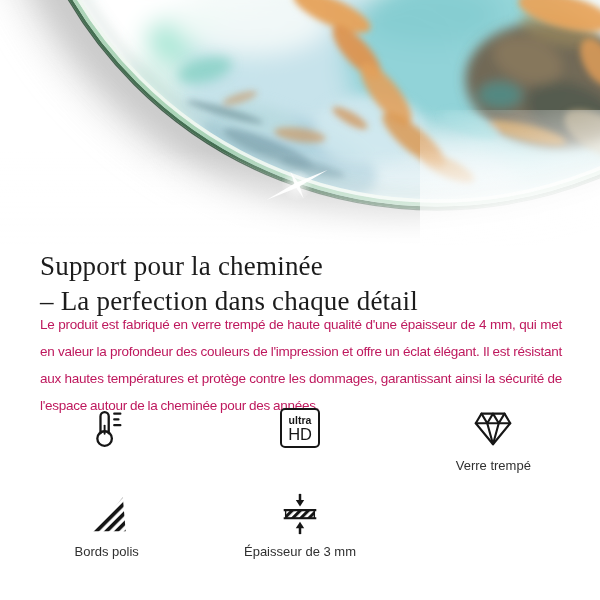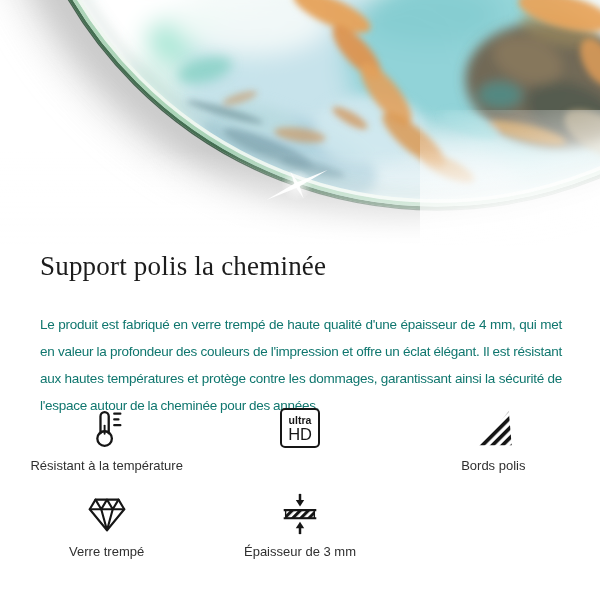--- a/index.html
+++ b/index.html
@@ -5,21 +5,21 @@
   html,body{margin:0;padding:0;background:#fff;}
   .page{position:relative;width:600px;height:600px;background:#fff;overflow:hidden;
         font-family:"Liberation Sans",sans-serif;}
   .hero{position:absolute;top:0;left:0;width:600px;height:262px;}
   .hero svg{display:block;}
   .title{position:absolute;left:40px;top:231px;width:545px;
          font-family:"Liberation Serif",serif;font-weight:400;
          font-size:27px;line-height:35px;color:#1c1c1c;letter-spacing:.2px;}
   .title span{display:block;}
   .desc{position:absolute;left:40px;top:311px;width:522px;margin:0;
-        font-size:13.5px;line-height:27px;color:#0f766e;text-align:justify;
+        font-size:13.5px;line-height:27px;color:#be185d;text-align:justify;
         letter-spacing:-.25px;word-spacing:-.5px;}
   .features{position:absolute;left:10px;top:402px;width:580px;
             display:grid;grid-template-columns:repeat(3,1fr);row-gap:14px;}
   .feature{display:flex;flex-direction:column;align-items:center;}
   .icon-box{height:52px;display:flex;align-items:center;justify-content:center;text-align:center;}
   .feature-label{margin-top:4px;font-size:13px;color:#303030;text-align:center;line-height:16px;}
   .uhd-box{width:40px;height:40px;border:2.6px solid #161616;border-radius:5px;
            display:flex;flex-direction:column;align-items:center;justify-content:center;
            color:#161616;box-sizing:border-box;}
   .uhd-top{font-size:10.5px;font-weight:700;line-height:11px;}
@@ -130,75 +130,75 @@
         <g transform="rotate(-26)">
           <polygon points="-34,0 0,-2.4 34,0 0,2.4" fill="#ffffff" opacity=".95"></polygon>
           <polygon points="0,-15 2.2,0 0,15 -2.2,0" fill="#ffffff" opacity=".9"></polygon>
         </g>
         <circle r="2.6" fill="#ffffff"></circle>
       </g>
     </svg>
   </div>
 
   <h1 class="title">
-    <span>Support polis la cheminée</span>
+    <span>Support pour la cheminée</span>
+    <span>– La perfection dans chaque détail</span>
   </h1>
 
   <p class="desc">Le produit est fabriqué en verre trempé de haute qualité d'une épaisseur de 4 mm, qui met en valeur la profondeur des couleurs de l'impression et offre un éclat élégant. Il est résistant aux hautes températures et protège contre les dommages, garantissant ainsi la sécurité de l'espace autour de la cheminée pour des années.</p>
 
   <div class="features">
 
     <div class="feature">
       <div class="icon-box">
         <svg width="46" height="46" viewBox="0 0 48 48" fill="none" stroke="#161616" stroke-width="2.4" stroke-linecap="round">
           <circle cx="21.5" cy="35" r="7.6"></circle>
           <path d="M17.2,29.5 V11.8 a4.3,4.3 0 0 1 8.6,0 V29.5"></path>
           <line x1="21.5" y1="21.5" x2="21.5" y2="30" stroke-width="2"></line>
           <line x1="31.5" y1="9" x2="38" y2="9" stroke-width="2.2"></line>
           <line x1="31.5" y1="15" x2="36" y2="15" stroke-width="2.2"></line>
           <line x1="31.5" y1="21" x2="38" y2="21" stroke-width="2.2"></line>
         </svg>
       </div>
-      <div class="feature-label">Résistant à la température</div>
     </div>
 
     <div class="feature">
       <div class="icon-box">
         <div class="uhd-box">
           <span class="uhd-top">ultra</span>
           <span class="uhd-bottom">HD</span>
         </div>
       </div>
     </div>
 
+
+    <div class="feature">
+      <div class="icon-box">
+        <svg width="46" height="46" viewBox="0 0 48 48" fill="none" stroke="#161616" stroke-width="2.2" stroke-linecap="round" stroke-linejoin="round">
+          <path d="M12,9 L36,9 L42,19 L24,41 L6,19 Z"></path>
+          <line x1="6" y1="19" x2="42" y2="19"></line>
+          <path d="M12,9 L18,19 L24,9 L30,19 L36,9"></path>
+          <path d="M18,19 L24,41 M30,19 L24,41"></path>
+        </svg>
+      </div>
+      <div class="feature-label">Verre trempé</div>
+    </div>
 
     <div class="feature">
       <div class="icon-box">
         <svg width="46" height="46" viewBox="0 0 48 48">
           <defs>
             <pattern id="pe-h" patternUnits="userSpaceOnUse" width="7.4" height="7.4" patternTransform="rotate(45)">
               <rect width="3.9" height="7.4" fill="#161616"></rect>
             </pattern>
           </defs>
           <path d="M7,42 C19,31 30,20 40.5,6.5 L43.5,42 Z" fill="url(#pe-h)"></path>
         </svg>
       </div>
       <div class="feature-label">Bords polis</div>
-    </div>
-
-    <div class="feature">
-      <div class="icon-box">
-        <svg width="46" height="46" viewBox="0 0 48 48" fill="none" stroke="#161616" stroke-width="2.2" stroke-linecap="round" stroke-linejoin="round">
-          <path d="M12,9 L36,9 L42,19 L24,41 L6,19 Z"></path>
-          <line x1="6" y1="19" x2="42" y2="19"></line>
-          <path d="M12,9 L18,19 L24,9 L30,19 L36,9"></path>
-          <path d="M18,19 L24,41 M30,19 L24,41"></path>
-        </svg>
-      </div>
-      <div class="feature-label">Verre trempé</div>
     </div>
 
     <div class="feature">
       <div class="icon-box">
         <svg width="46" height="46" viewBox="0 0 48 48">
           <defs>
             <pattern id="th-h" patternUnits="userSpaceOnUse" width="6" height="6" patternTransform="rotate(45)">
               <rect width="3.2" height="6" fill="#161616"></rect>
             </pattern>
           </defs>

